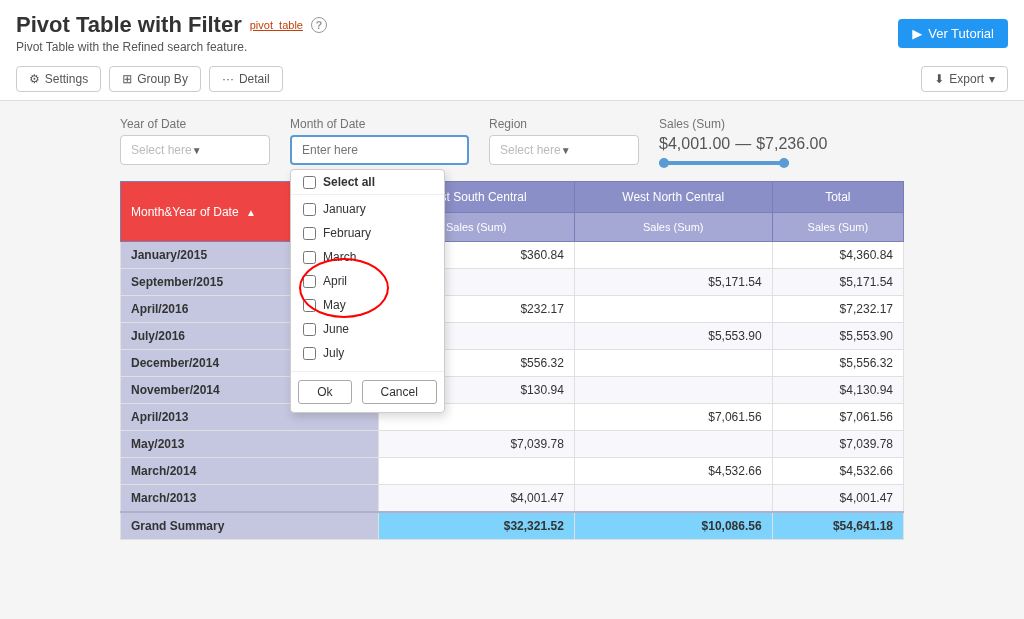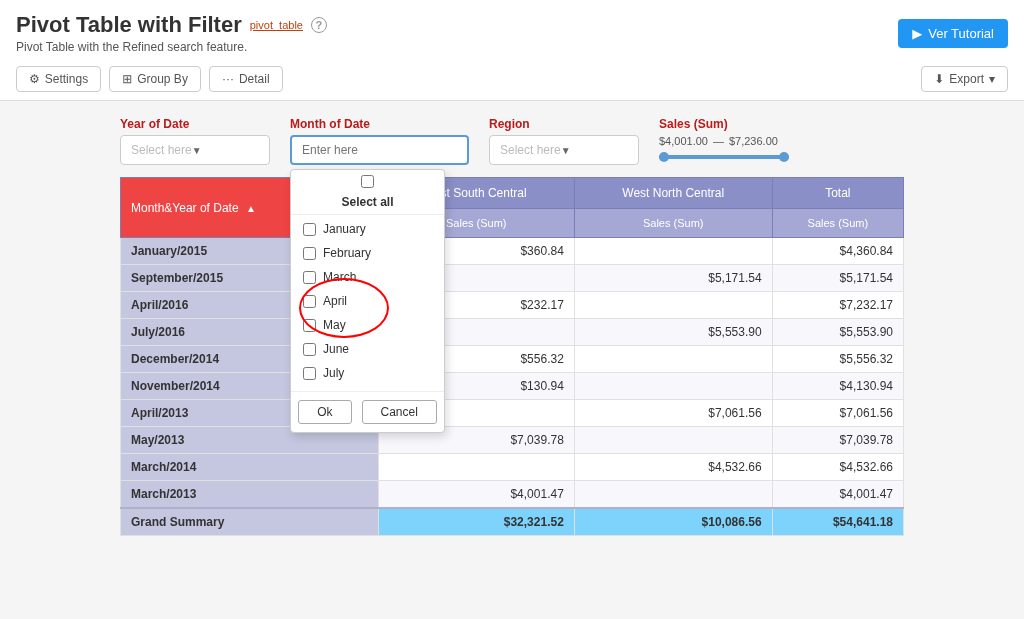--- a/index.html
+++ b/index.html
@@ -14,31 +14,31 @@
     .top-bar-left { display: flex; gap: 8px; }
     .toolbar-btn { display: flex; align-items: center; gap: 5px; padding: 5px 12px; border: 1px solid #ccc; border-radius: 4px; background: #fff; cursor: pointer; font-size: 12px; color: #555; }
 
     .tutorial-btn { background: #2196F3; color: #fff; border: none; border-radius: 4px; padding: 7px 14px; font-size: 13px; cursor: pointer; display: flex; align-items: center; gap: 6px; position: absolute; top: 12px; right: 16px; }
 
     .main-content { padding: 16px 120px; background: #f5f5f5; }
 
     .filters-row { display: flex; gap: 20px; align-items: flex-start; margin-bottom: 12px; flex-wrap: wrap; }
 
     .filter-group { display: flex; flex-direction: column; gap: 4px; position: relative; }
-    .filter-label { font-size: 12px; color: #b91c1c; font-weight: bold; }
+    .filter-label { font-size: 12px; color: #737373; font-weight: normal; }
 
     .select-control { border: 1px solid #ccc; border-radius: 4px; padding: 5px 28px 5px 10px; font-size: 12px; background: #fff; color: #999; min-width: 150px; cursor: pointer; display: flex; align-items: center; justify-content: flex-start; height: 30px; }
     .select-control .chevron { color: #666; font-size: 10px; }
 
     .month-input { border: 2px solid #5b9bd5; border-radius: 4px; padding: 5px 10px; font-size: 12px; background: #fff; min-width: 150px; height: 30px; outline: none; color: #333; }
 
     .dropdown-menu { position: absolute; top: 52px; left: 0; background: #fff; border: 1px solid #ccc; border-radius: 4px; box-shadow: 2px 4px 10px rgba(0,0,0,0.15); z-index: 100; min-width: 155px; padding-bottom: 4px; }
     .dropdown-item { display: flex; align-items: center; gap: 7px; padding: 5px 12px; cursor: pointer; font-size: 12px; color: #333; }
     .dropdown-item input[type=checkbox] { width: 13px; height: 13px; cursor: pointer; }
-    .dropdown-item.select-all { font-weight: bold; border-bottom: 1px solid #eee; margin-bottom: 2px; flex-direction: column; }
+    .dropdown-item.select-all { font-weight: bold; border-bottom: 1px solid #eee; margin-bottom: 2px; }
     .dropdown-scrollable { max-height: 170px; overflow-y: auto; }
     .dropdown-footer { display: flex; justify-content: center; gap: 10px; padding: 8px 10px 4px; border-top: 1px solid #eee; margin-top: 4px; }
     .dropdown-footer button { padding: 4px 18px; border-radius: 3px; cursor: pointer; font-size: 12px; }
     .btn-ok { background: #fff; border: 1px solid #aaa; color: #333; }
     .btn-cancel { background: #fff; border: 1px solid #aaa; color: #333; }
 
     .sales-filter { display: flex; flex-direction: column; gap: 4px; }
     .slider-container { display: flex; align-items: center; gap: 0; }
     .slider-track { width: 130px; height: 4px; background: #ccc; border-radius: 2px; position: relative; margin: 4px 0; }
     .slider-fill { position: absolute; left: 0; right: 0; height: 4px; background: #5b9bd5; border-radius: 2px; }
@@ -186,21 +186,21 @@
       <div class="filter-group">
         <div class="filter-label">Region</div>
         <div class="select-control">
           <span style="color:#bbb;">Select here</span>
           <span class="chevron">▼</span>
         </div>
       </div>
 
       <div class="filter-group sales-filter">
         <div class="filter-label">Sales (Sum)</div>
-        <div style="font-size:11px; color:#555; display:flex; gap:5px; align-items:center;">
+        <div style="font-size:16px; color:#555; display:flex; gap:5px; align-items:center;">
           <span>$4,001.00</span>
           <span>—</span>
           <span>$7,236.00</span>
         </div>
         <div class="slider-container">
           <div class="slider-track">
             <div class="slider-fill"></div>
             <div class="slider-handle" style="left:0;"></div>
             <div class="slider-handle" style="right:0; left:auto;"></div>
           </div>

